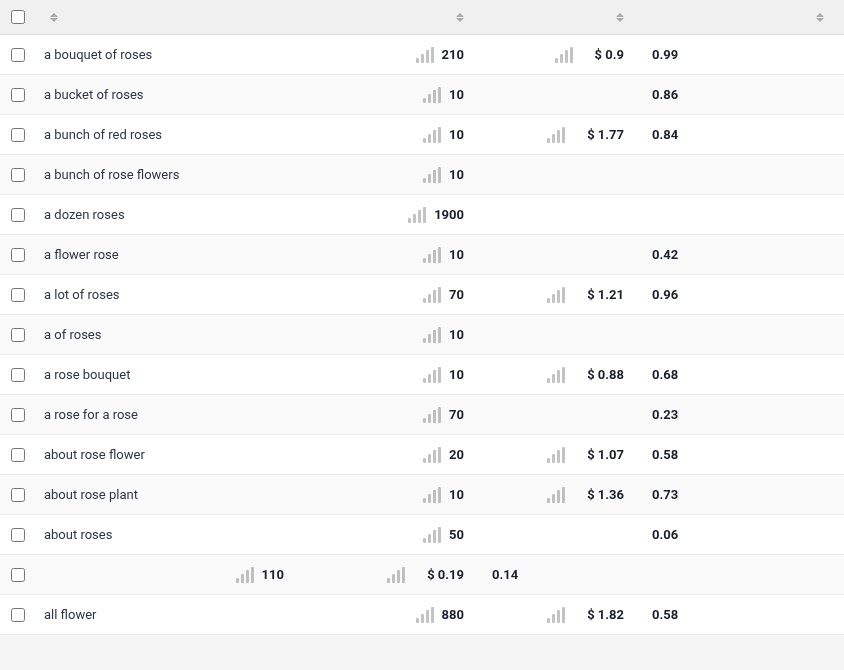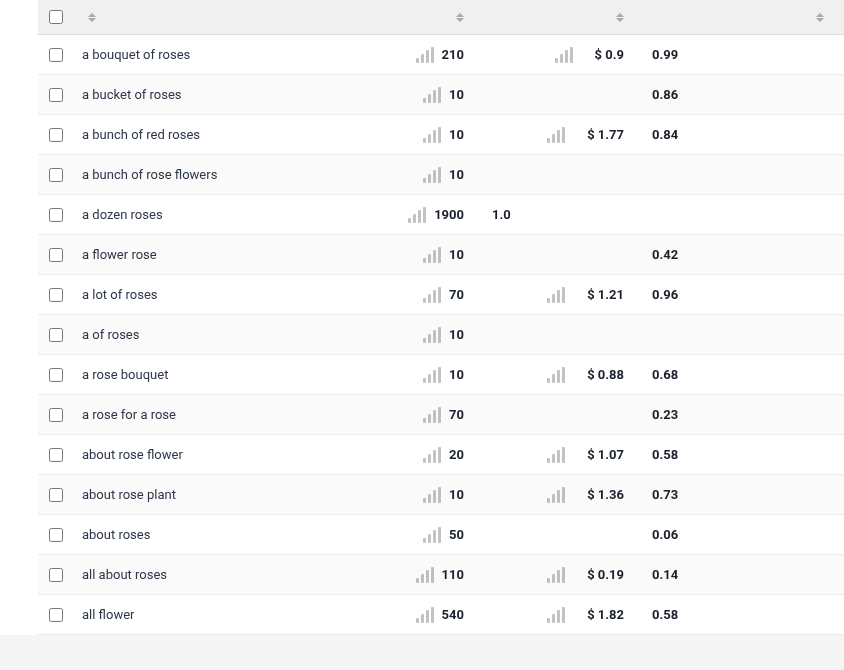--- a/index.html
+++ b/index.html
@@ -11,21 +11,20 @@
     body {
       font-family: -apple-system, BlinkMacSystemFont, 'Segoe UI', Roboto, sans-serif;
       background: #f5f5f5;
       color: #2d3748;
       font-size: 13px;
     }
 
     .table-container {
       width: 844px;
       background: #fff;
-      padding-left: 38px;
     }
 
     .table-header {
       display: grid;
       grid-template-columns: 36px 1fr 180px 160px 200px;
       background: #f0f0f0;
       border-bottom: 1px solid #ddd;
       padding: 10px 0;
       align-items: center;
     }
@@ -309,23 +308,20 @@
         <div class="cell keyword-cell">a dozen roses</div>
         <div class="cell volume-cell">
           <div class="bar-icon">
             <span class="bar b1"></span>
             <span class="bar b2"></span>
             <span class="bar b3"></span>
             <span class="bar b4"></span>
           </div>
           <span class="cell-value">1900</span>
         </div>
-        <div class="cell competition-cell">
-          <span class="cell-value">1.0</span>
-        </div>
       </div>
       <div class="table-row">
         <div class="cell checkbox-cell">
           <input type="checkbox" style="">
         </div>
         <div class="cell keyword-cell">a flower rose</div>
         <div class="cell volume-cell">
           <div class="bar-icon">
             <span class="bar b1"></span>
             <span class="bar b2"></span>
@@ -509,21 +505,20 @@
           <span class="cell-value empty"></span>
         </div>
         <div class="cell competition-cell">
           <span class="cell-value">0.06</span>
         </div>
       </div>
       <div class="table-row">
         <div class="cell checkbox-cell">
           <input type="checkbox" style="">
         </div>
-        <div class="cell keyword-cell">all about roses</div>
         <div class="cell volume-cell">
           <div class="bar-icon">
             <span class="bar b1"></span>
             <span class="bar b2"></span>
             <span class="bar b3"></span>
             <span class="bar b4"></span>
           </div>
           <span class="cell-value">110</span>
         </div>
         <div class="cell cpc-cell">
@@ -544,21 +539,21 @@
           <input type="checkbox" style="">
         </div>
         <div class="cell keyword-cell">all flower</div>
         <div class="cell volume-cell">
           <div class="bar-icon">
             <span class="bar b1"></span>
             <span class="bar b2"></span>
             <span class="bar b3"></span>
             <span class="bar b4"></span>
           </div>
-          <span class="cell-value">540</span>
+          <span class="cell-value">880</span>
         </div>
         <div class="cell cpc-cell">
           <div class="bar-icon">
             <span class="bar b1"></span>
             <span class="bar b2"></span>
             <span class="bar b3"></span>
             <span class="bar b4"></span>
           </div>
           <span class="cell-value">$ 1.82</span>
         </div>

